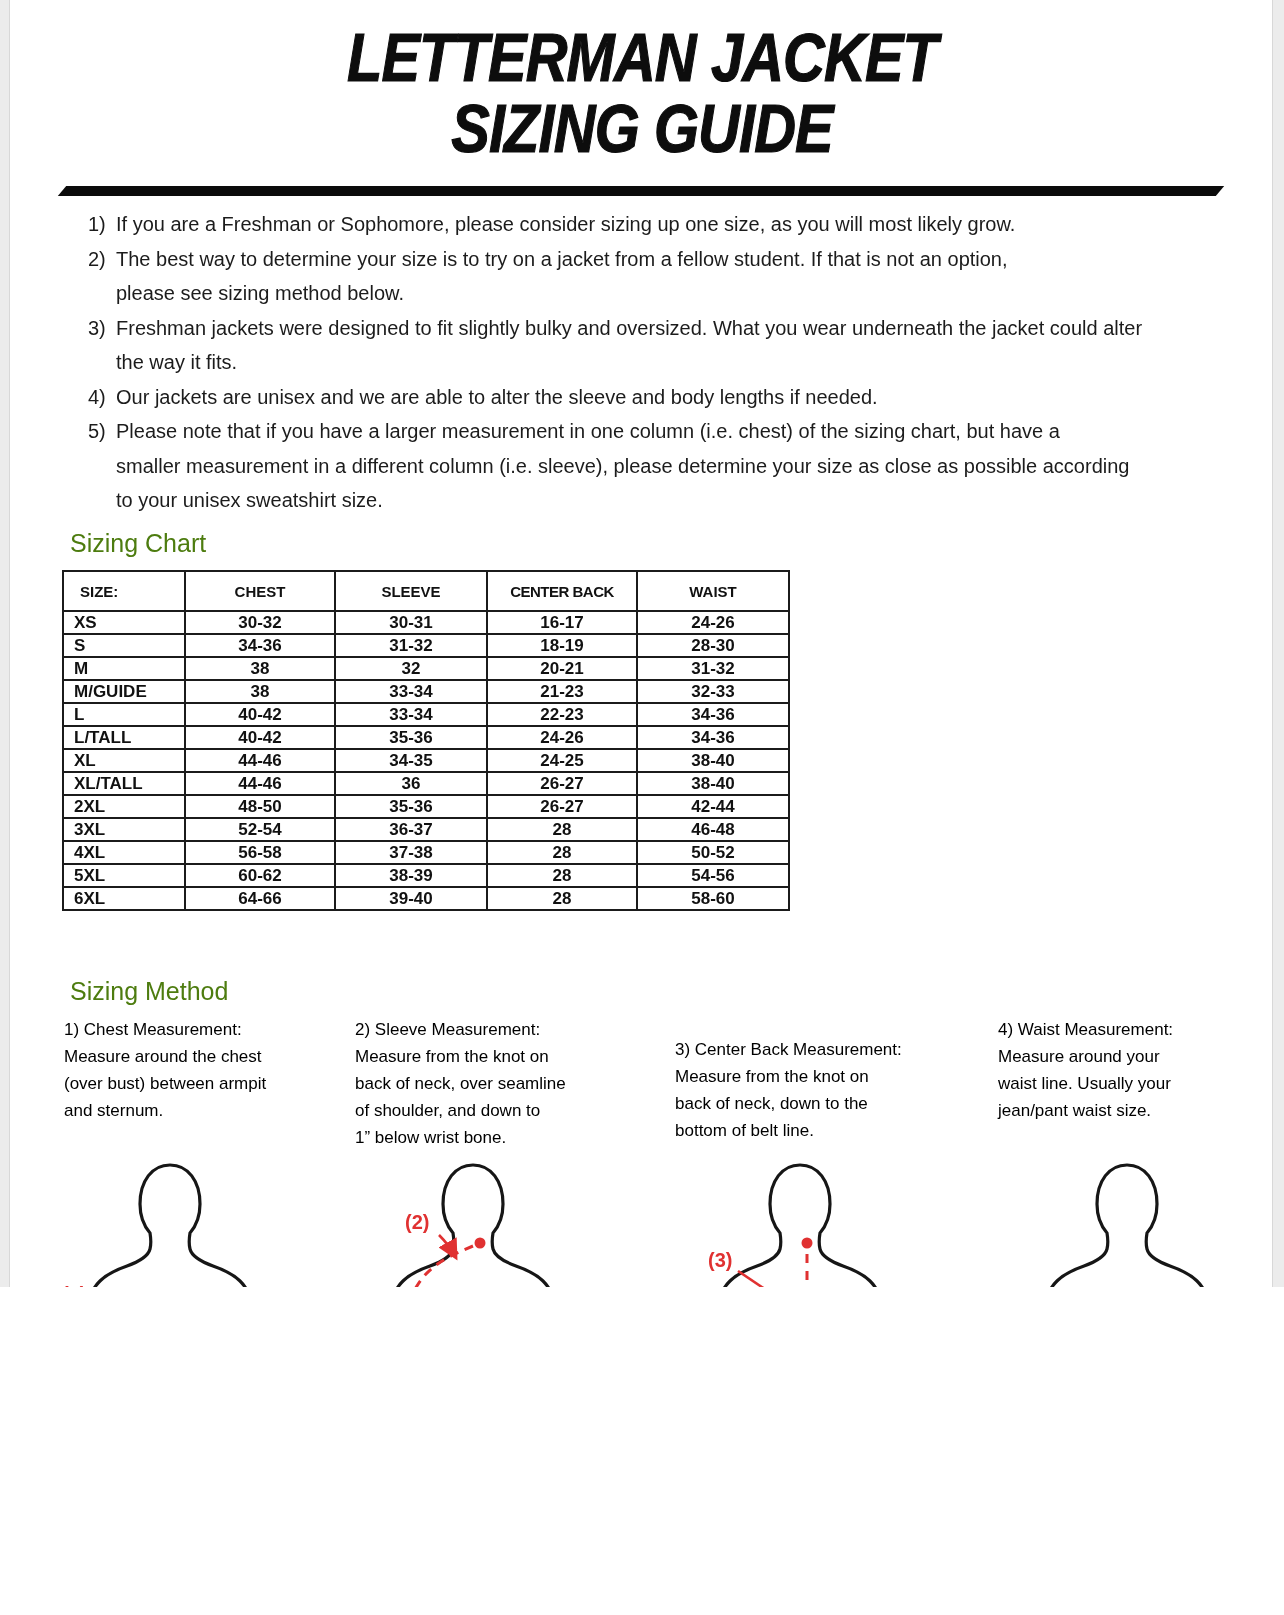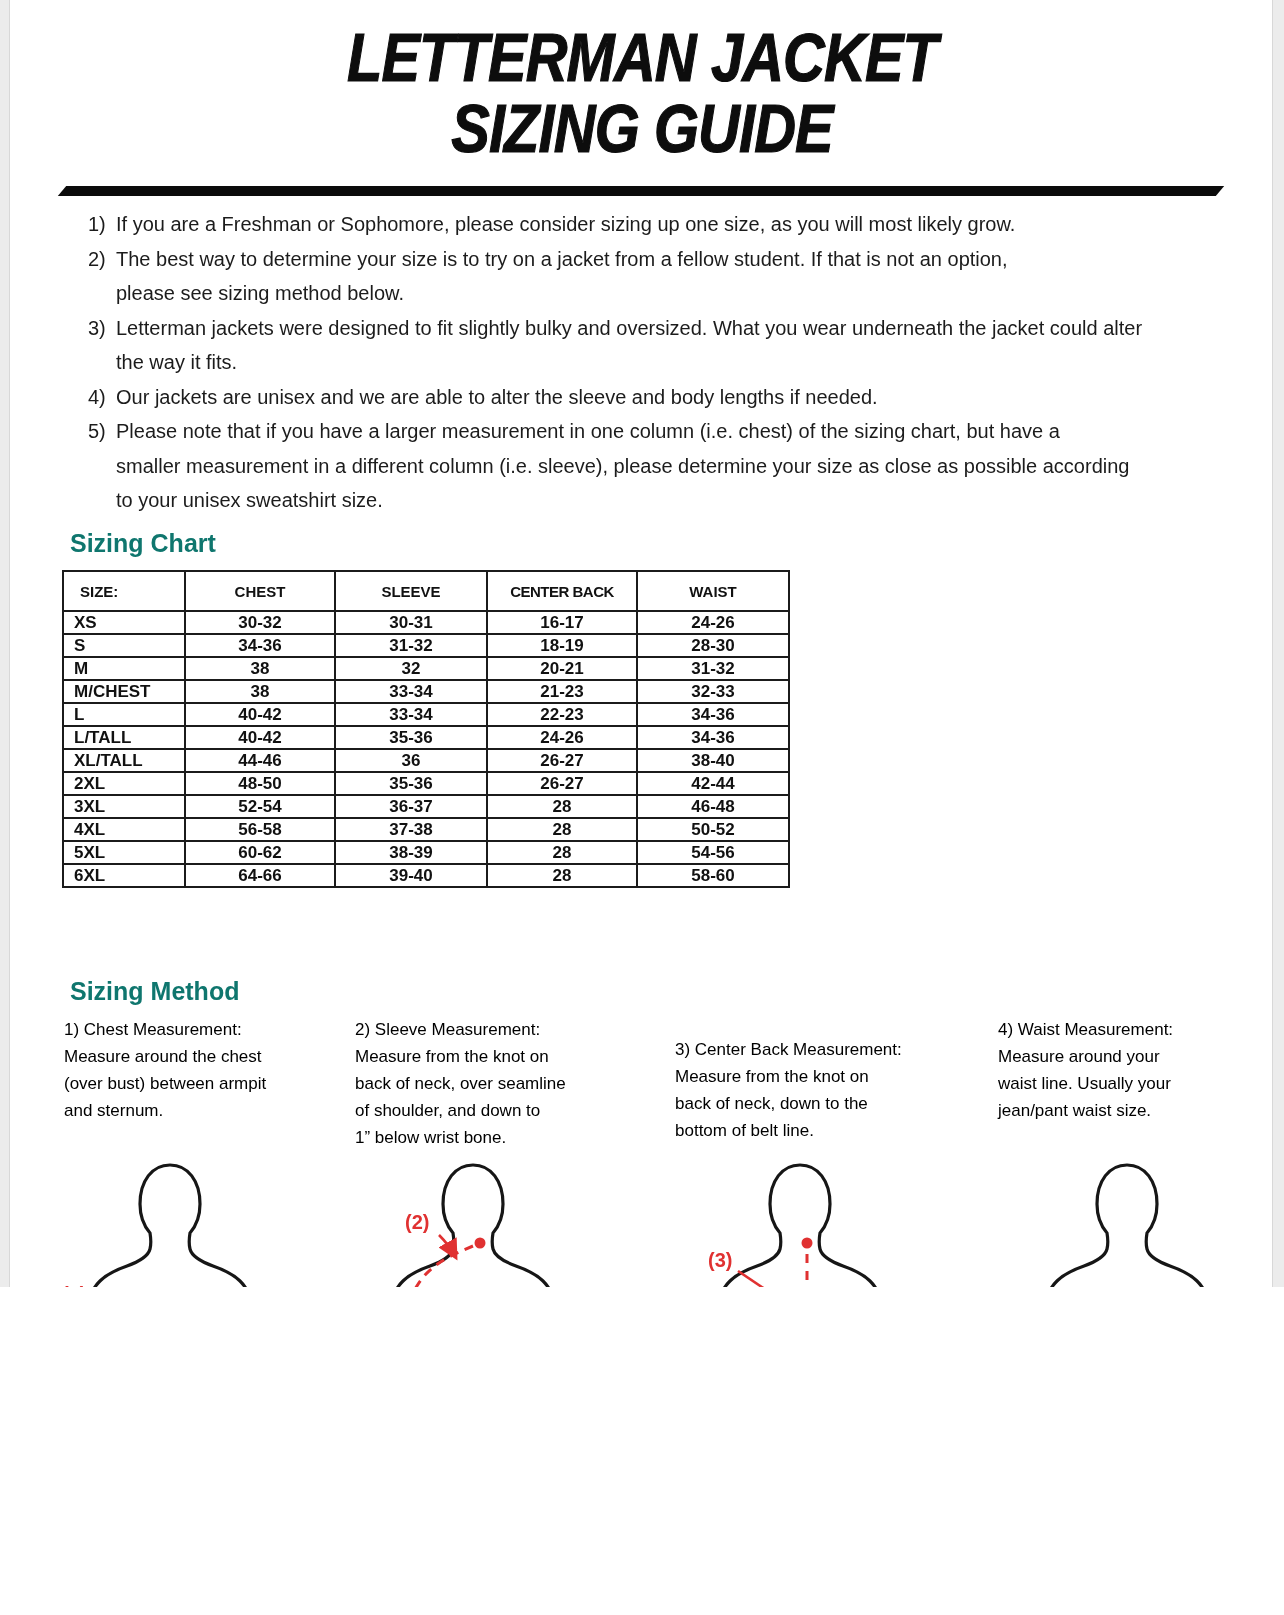--- a/index.html
+++ b/index.html
@@ -33,21 +33,21 @@
     transform:skewX(-40deg);
   }
 
   .notes{position:absolute;top:207px;left:88px;width:1130px;}
   .note{display:flex;font-size:20px;line-height:34.5px;color:#1c1c1c;}
   .note-num{flex:0 0 28px;}
   .note-text{white-space:pre-line;}
 
   .section-heading{
     position:absolute;left:70px;
-    font-size:25px;font-weight:bold;color:#0f766e;letter-spacing:0;text-align:center;
+    font-size:25px;font-weight:normal;color:#4d7c0f;letter-spacing:0;text-align:center;
   }
   .h-chart{top:529px;}
   .h-method{top:977px;}
 
   table.sizing{
     position:absolute;top:570px;left:62px;width:700px;
     border-collapse:collapse;table-layout:fixed;
     font-weight:bold;color:#111;
   }
   table.sizing th, table.sizing td{border:2px solid #1b1b1b;padding:0;}
@@ -97,21 +97,21 @@
       <span class="note-num">1)</span>
       <span class="note-text">If you are a Freshman or Sophomore, please consider sizing up one size, as you will most likely grow.</span>
     </div>
     <div class="note">
       <span class="note-num">2)</span>
       <span class="note-text">The best way to determine your size is to try on a jacket from a fellow student. If that is not an option,
 please see sizing method below.</span>
     </div>
     <div class="note">
       <span class="note-num">3)</span>
-      <span class="note-text">Letterman jackets were designed to fit slightly bulky and oversized. What you wear underneath the jacket could alter
+      <span class="note-text">Freshman jackets were designed to fit slightly bulky and oversized. What you wear underneath the jacket could alter
 the way it fits.</span>
     </div>
     <div class="note">
       <span class="note-num">4)</span>
       <span class="note-text">Our jackets are unisex and we are able to alter the sleeve and body lengths if needed.</span>
     </div>
     <div class="note">
       <span class="note-num">5)</span>
       <span class="note-text">Please note that if you have a larger measurement in one column (i.e. chest) of the sizing chart, but have a
 smaller measurement in a different column (i.e. sleeve), please determine your size as close as possible according
@@ -147,39 +147,46 @@
           <td>28-30</td>
         </tr>
         <tr>
           <td class="c-size">M</td>
           <td>38</td>
           <td>32</td>
           <td>20-21</td>
           <td>31-32</td>
         </tr>
         <tr>
-          <td class="c-size">M/CHEST</td>
+          <td class="c-size">M/GUIDE</td>
           <td>38</td>
           <td>33-34</td>
           <td>21-23</td>
           <td>32-33</td>
         </tr>
         <tr>
           <td class="c-size">L</td>
           <td>40-42</td>
           <td>33-34</td>
           <td>22-23</td>
           <td>34-36</td>
         </tr>
         <tr>
           <td class="c-size">L/TALL</td>
           <td>40-42</td>
           <td>35-36</td>
           <td>24-26</td>
           <td>34-36</td>
+        </tr>
+        <tr>
+          <td class="c-size">XL</td>
+          <td>44-46</td>
+          <td>34-35</td>
+          <td>24-25</td>
+          <td>38-40</td>
         </tr>
         <tr>
           <td class="c-size">XL/TALL</td>
           <td>44-46</td>
           <td>36</td>
           <td>26-27</td>
           <td>38-40</td>
         </tr>
         <tr>
           <td class="c-size">2XL</td>

